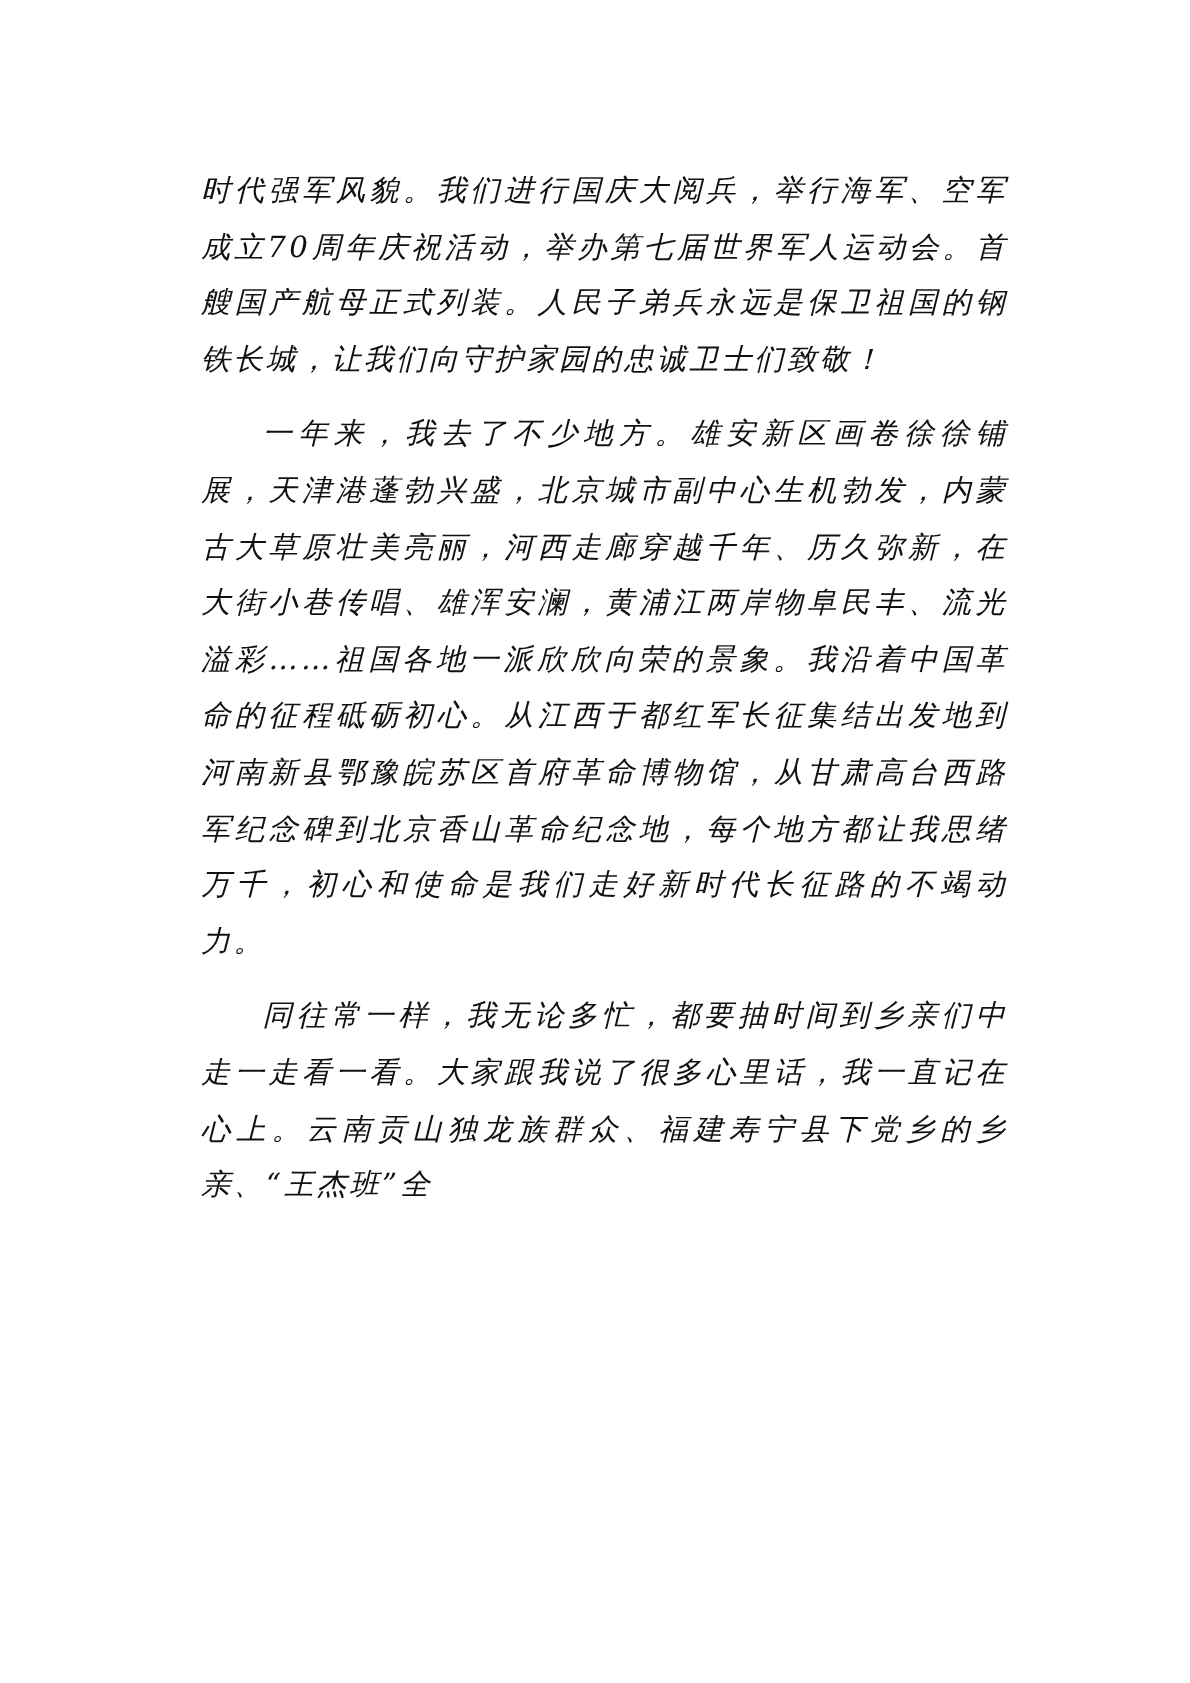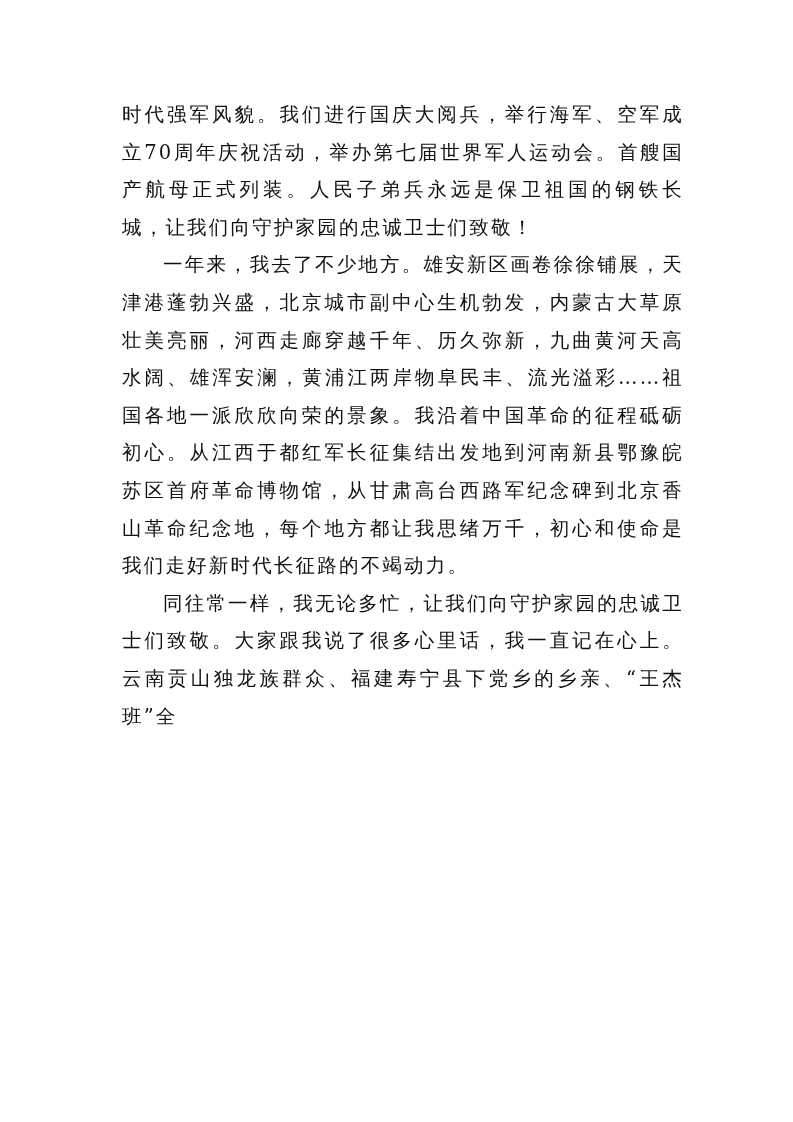--- a/index.html
+++ b/index.html
@@ -7,23 +7,23 @@
   .page {
     position: absolute; left: 122px; top: 96px; width: 562px;
     font-family: "DejaVu Serif", "Liberation Serif", serif;
     color: #111111;
     font-size: 19.5px;
     line-height: 37.6px;
     letter-spacing: 2.2px;
     text-align: justify;
     text-align-last: left;
   }
-  .para { margin: 0; padding: 0; }
+  .para { margin: 12px; padding: 0; font-style: italic; }
   .para.indent { text-indent: 41px; }
 </style>
 </head>
 <body>
 
 <div class="page">
   <p class="para">时代强军风貌。我们进行国庆大阅兵，举行海军、空军成立70周年庆祝活动，举办第七届世界军人运动会。首艘国产航母正式列装。人民子弟兵永远是保卫祖国的钢铁长城，让我们向守护家园的忠诚卫士们致敬！</p>
-  <p class="para indent">一年来，我去了不少地方。雄安新区画卷徐徐铺展，天津港蓬勃兴盛，北京城市副中心生机勃发，内蒙古大草原壮美亮丽，河西走廊穿越千年、历久弥新，九曲黄河天高水阔、雄浑安澜，黄浦江两岸物阜民丰、流光溢彩……祖国各地一派欣欣向荣的景象。我沿着中国革命的征程砥砺初心。从江西于都红军长征集结出发地到河南新县鄂豫皖苏区首府革命博物馆，从甘肃高台西路军纪念碑到北京香山革命纪念地，每个地方都让我思绪万千，初心和使命是我们走好新时代长征路的不竭动力。</p>
-  <p class="para indent">同往常一样，我无论多忙，让我们向守护家园的忠诚卫士们致敬。大家跟我说了很多心里话，我一直记在心上。云南贡山独龙族群众、福建寿宁县下党乡的乡亲、“王杰班”全</p>
+  <p class="para indent">一年来，我去了不少地方。雄安新区画卷徐徐铺展，天津港蓬勃兴盛，北京城市副中心生机勃发，内蒙古大草原壮美亮丽，河西走廊穿越千年、历久弥新，在大街小巷传唱、雄浑安澜，黄浦江两岸物阜民丰、流光溢彩……祖国各地一派欣欣向荣的景象。我沿着中国革命的征程砥砺初心。从江西于都红军长征集结出发地到河南新县鄂豫皖苏区首府革命博物馆，从甘肃高台西路军纪念碑到北京香山革命纪念地，每个地方都让我思绪万千，初心和使命是我们走好新时代长征路的不竭动力。</p>
+  <p class="para indent">同往常一样，我无论多忙，都要抽时间到乡亲们中走一走看一看。大家跟我说了很多心里话，我一直记在心上。云南贡山独龙族群众、福建寿宁县下党乡的乡亲、“王杰班”全</p>
 </div>
 
 </body></html>

